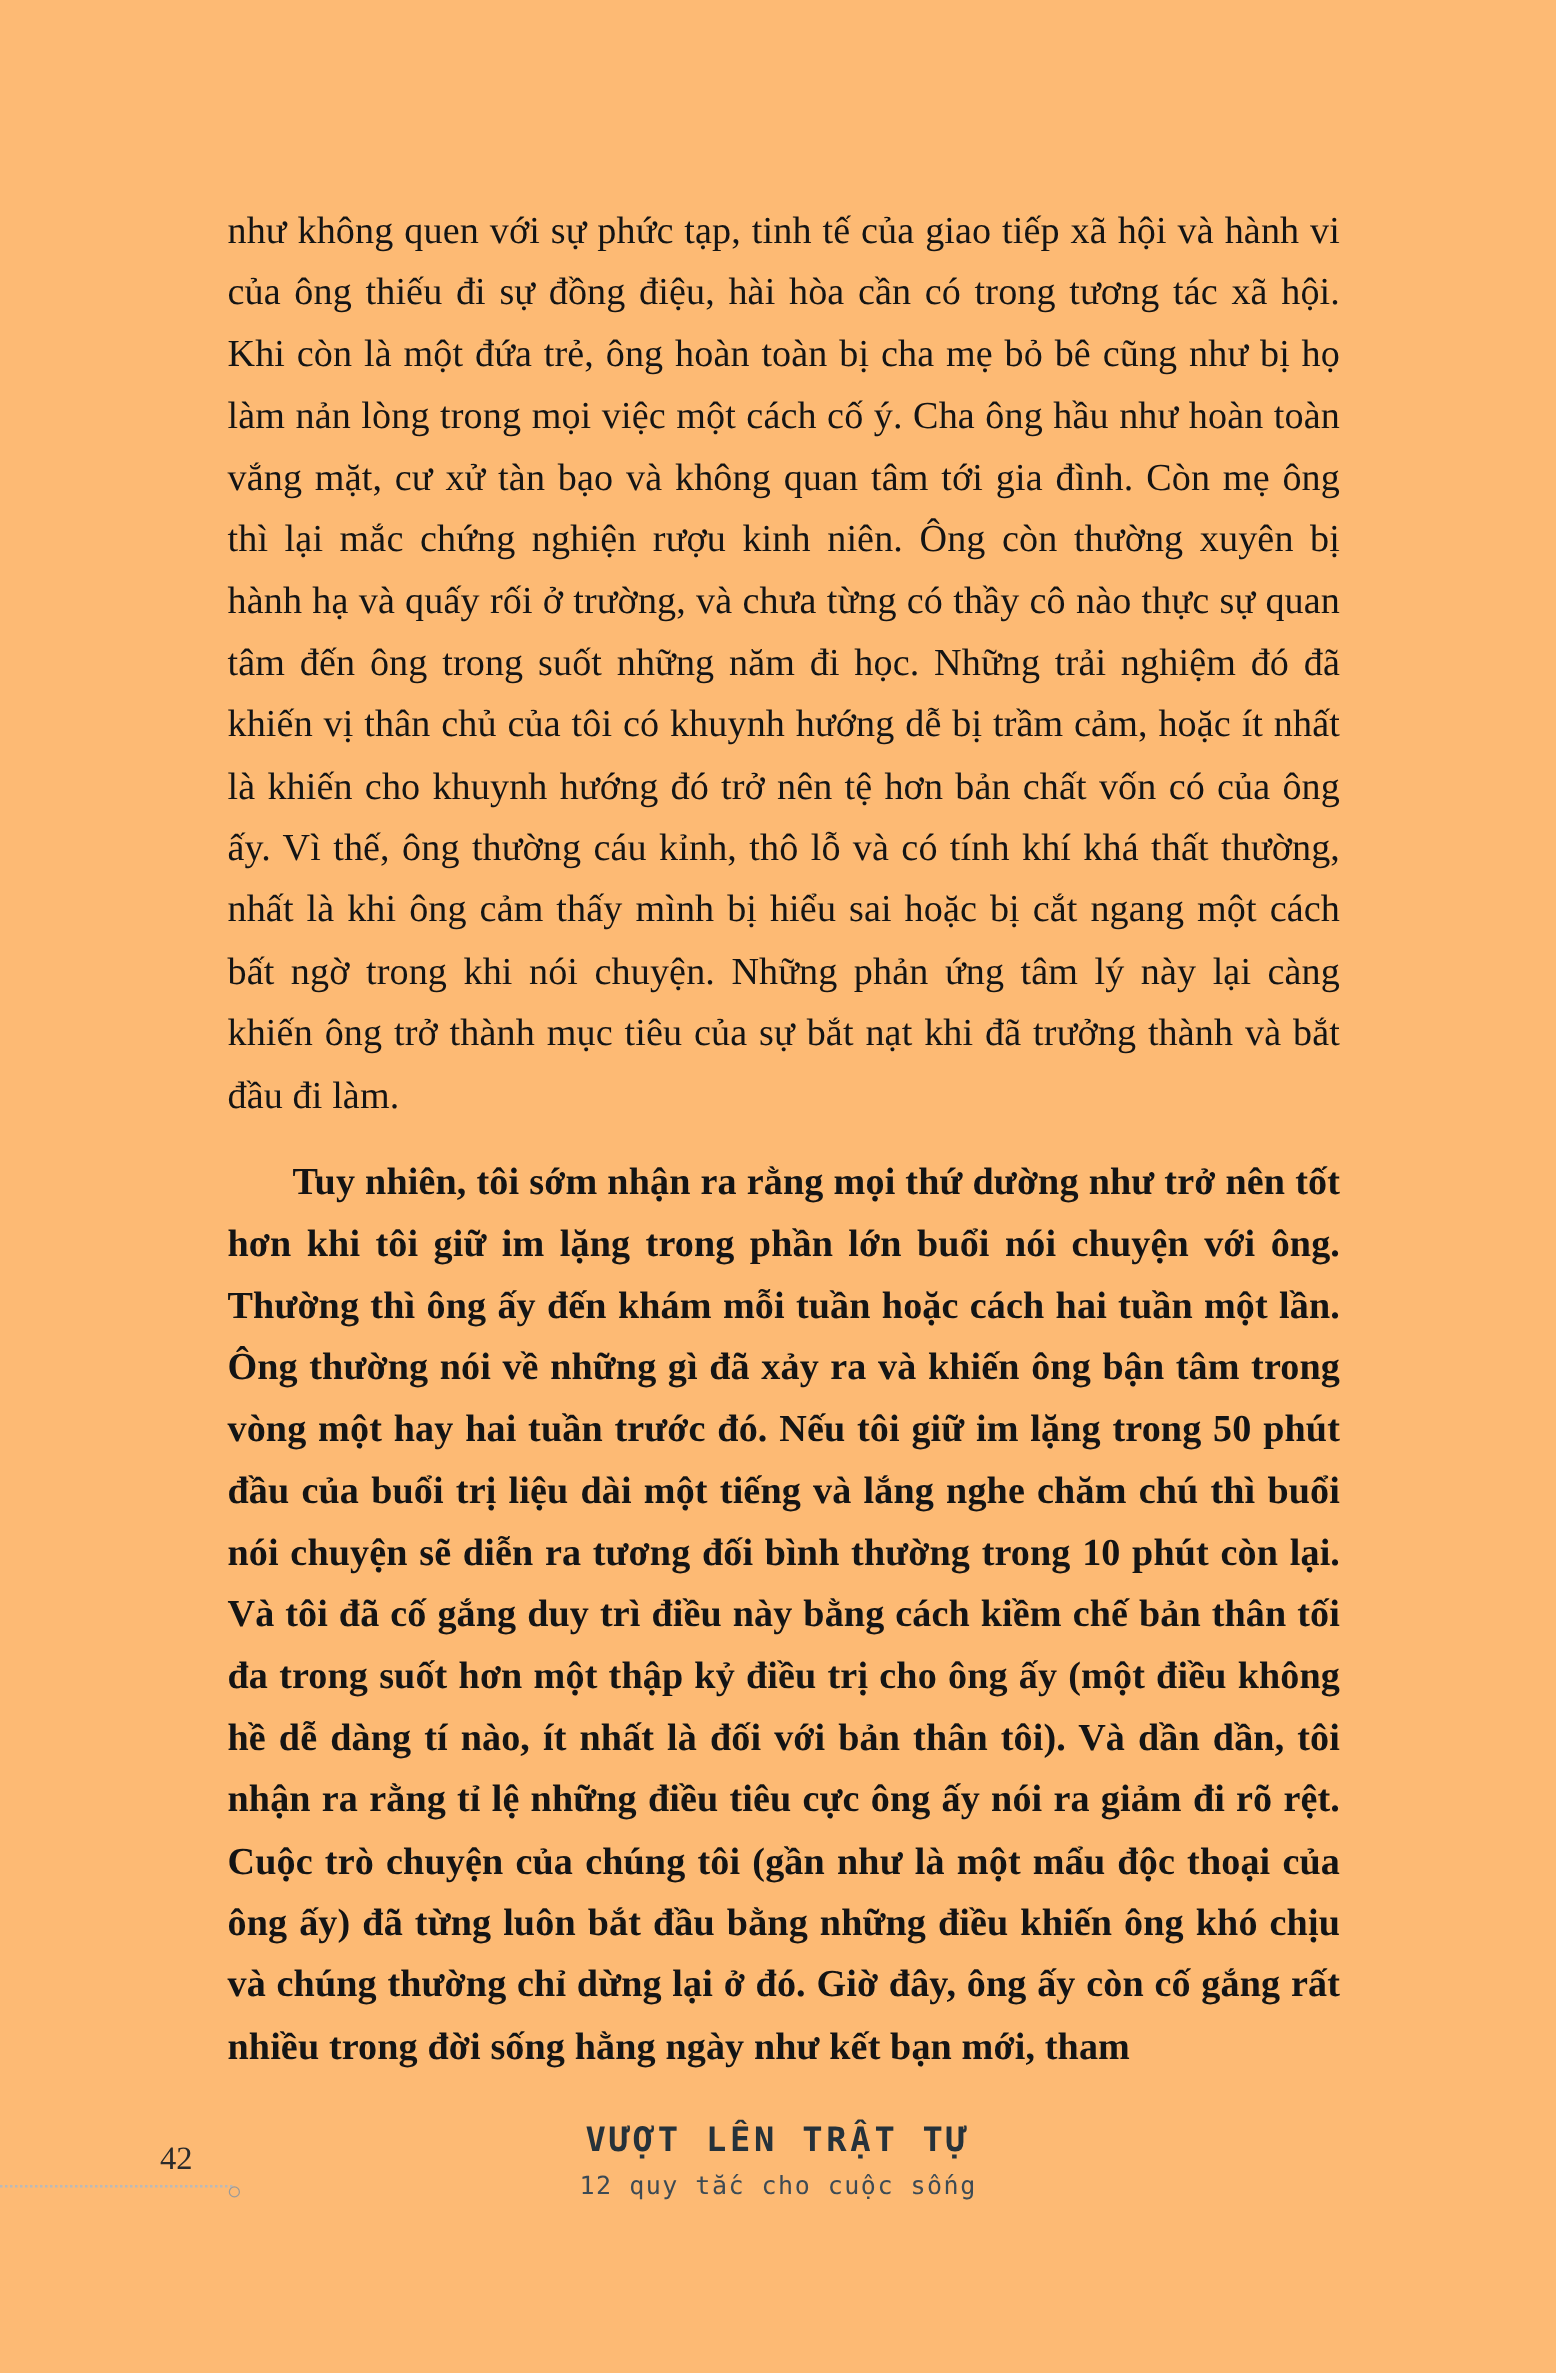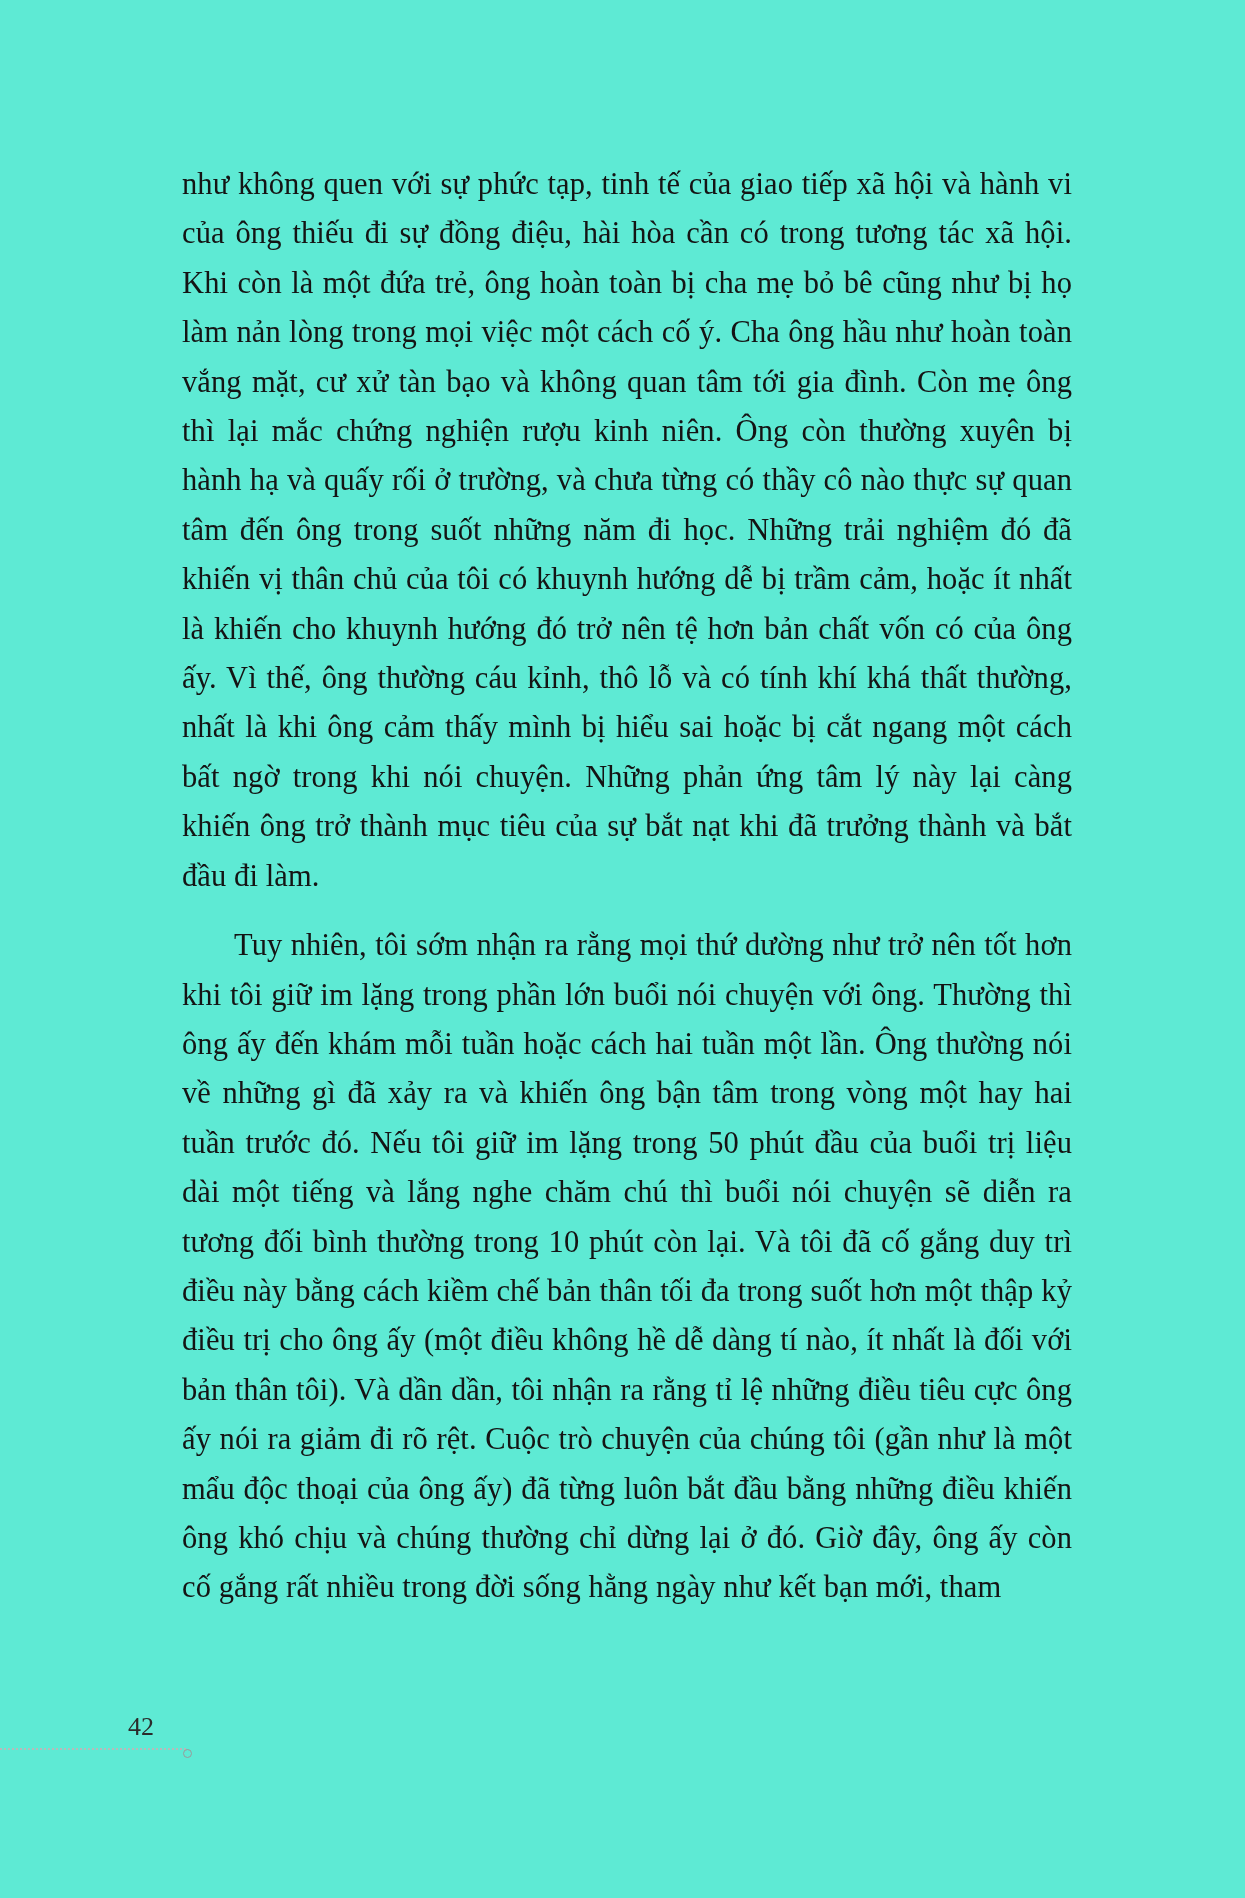--- a/index.html
+++ b/index.html
@@ -11,39 +11,40 @@
     width: 1245px;
     height: 1898px;
     position: relative;
     font-family: "Liberation Serif", serif;
     color: #1a1a1a;
     overflow: hidden;
   }
   .page {
     position: absolute;
     inset: 0;
-    background: #5eead4;
+    background: #fdba74;
   }
   .content {
     position: absolute;
     left: 182px;
     top: 160px;
     width: 890px;
   }
   p.para {
     margin: 0;
     font-size: 30.5px;
     line-height: 1.62;
     text-align: justify;
     text-justify: inter-word;
     color: #141414;
     letter-spacing: 0.1px;
   }
   p.para + p.para {
     margin-top: 20px;
+    font-weight: bold;
   }
   p.indent {
     text-indent: 52px;
   }
   .footer {
     position: absolute;
     left: 0;
     right: 0;
     bottom: 118px;
     height: 90px;
@@ -102,15 +103,19 @@
 
   <div class="content">
     <p class="para">như không quen với sự phức tạp, tinh tế của giao tiếp xã hội và hành vi của ông thiếu đi sự đồng điệu, hài hòa cần có trong tương tác xã hội. Khi còn là một đứa trẻ, ông hoàn toàn bị cha mẹ bỏ bê cũng như bị họ làm nản lòng trong mọi việc một cách cố ý. Cha ông hầu như hoàn toàn vắng mặt, cư xử tàn bạo và không quan tâm tới gia đình. Còn mẹ ông thì lại mắc chứng nghiện rượu kinh niên. Ông còn thường xuyên bị hành hạ và quấy rối ở trường, và chưa từng có thầy cô nào thực sự quan tâm đến ông trong suốt những năm đi học. Những trải nghiệm đó đã khiến vị thân chủ của tôi có khuynh hướng dễ bị trầm cảm, hoặc ít nhất là khiến cho khuynh hướng đó trở nên tệ hơn bản chất vốn có của ông ấy. Vì thế, ông thường cáu kỉnh, thô lỗ và có tính khí khá thất thường, nhất là khi ông cảm thấy mình bị hiểu sai hoặc bị cắt ngang một cách bất ngờ trong khi nói chuyện. Những phản ứng tâm lý này lại càng khiến ông trở thành mục tiêu của sự bắt nạt khi đã trưởng thành và bắt đầu đi làm.</p>
     <p class="para indent">Tuy nhiên, tôi sớm nhận ra rằng mọi thứ dường như trở nên tốt hơn khi tôi giữ im lặng trong phần lớn buổi nói chuyện với ông. Thường thì ông ấy đến khám mỗi tuần hoặc cách hai tuần một lần. Ông thường nói về những gì đã xảy ra và khiến ông bận tâm trong vòng một hay hai tuần trước đó. Nếu tôi giữ im lặng trong 50 phút đầu của buổi trị liệu dài một tiếng và lắng nghe chăm chú thì buổi nói chuyện sẽ diễn ra tương đối bình thường trong 10 phút còn lại. Và tôi đã cố gắng duy trì điều này bằng cách kiềm chế bản thân tối đa trong suốt hơn một thập kỷ điều trị cho ông ấy (một điều không hề dễ dàng tí nào, ít nhất là đối với bản thân tôi). Và dần dần, tôi nhận ra rằng tỉ lệ những điều tiêu cực ông ấy nói ra giảm đi rõ rệt. Cuộc trò chuyện của chúng tôi (gần như là một mẩu độc thoại của ông ấy) đã từng luôn bắt đầu bằng những điều khiến ông khó chịu và chúng thường chỉ dừng lại ở đó. Giờ đây, ông ấy còn cố gắng rất nhiều trong đời sống hằng ngày như kết bạn mới, tham</p>
   </div>
 
   <div class="footer">
     <div class="dotted-rule"></div>
     <div class="dot-mark"></div>
     <div class="page-number">42</div>
+    <div class="book-mark">
+      <div class="book-title">VƯỢT LÊN TRẬT TỰ</div>
+      <div class="book-sub">12 quy tắc cho cuộc sống</div>
+    </div>
   </div>
 
 </div>
 
 </body></html>

